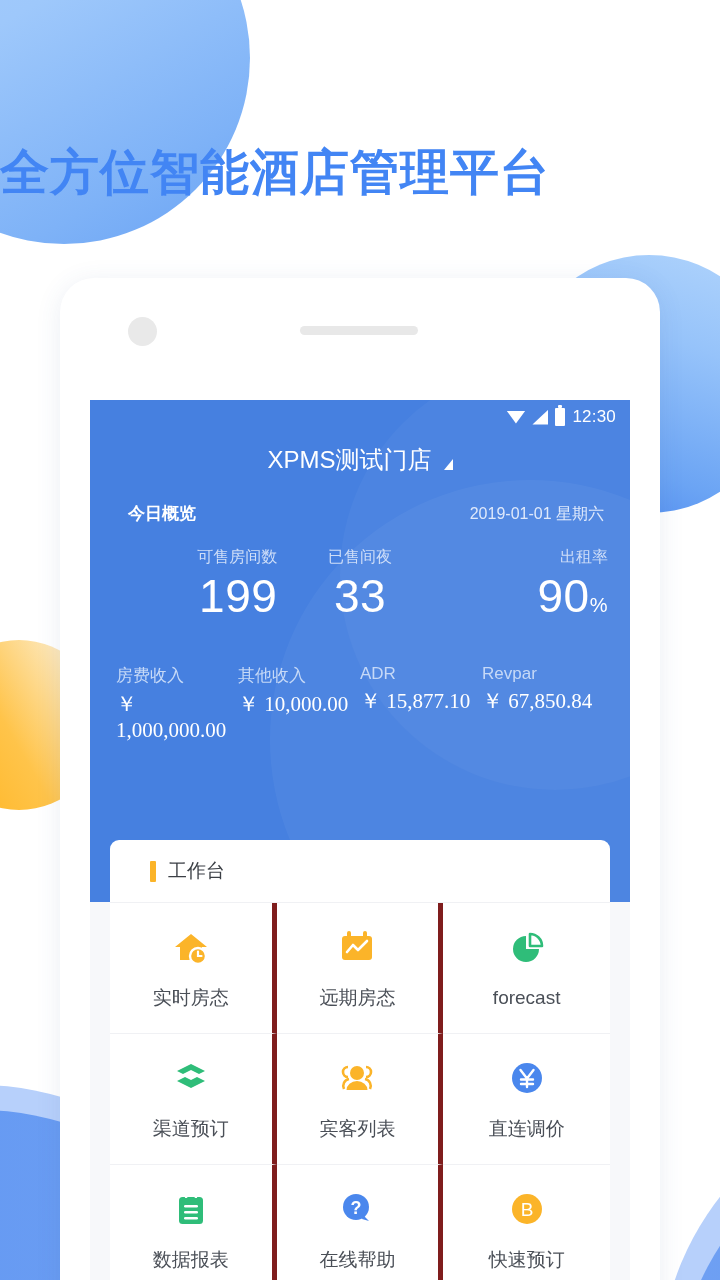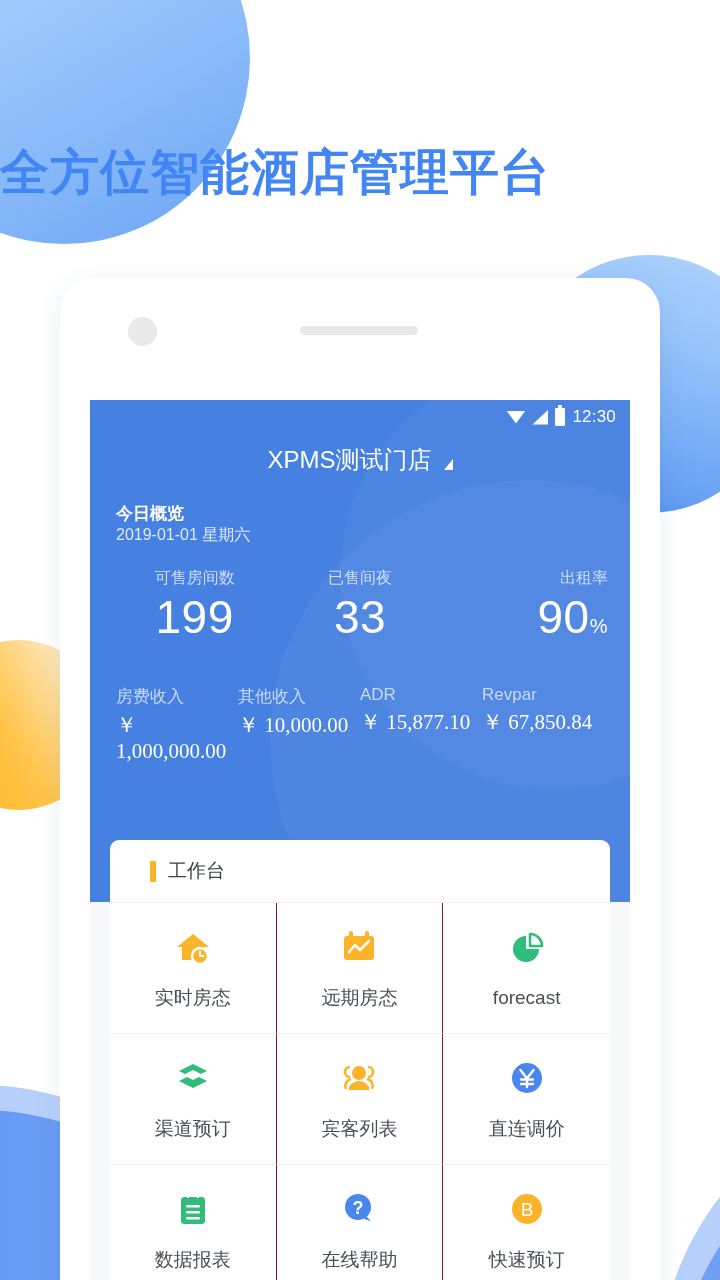--- a/index.html
+++ b/index.html
@@ -141,32 +141,31 @@
   .caret{
     width:0; height:0;
     border-left:9px solid transparent;
     border-bottom:11px solid #fff;
     transform:translateY(4px);
   }
 
   .overview-row{
     position:relative; z-index:2;
     display:flex; align-items:baseline; justify-content:space-between;
-    padding:26px 26px 0 26px;
-    flex-direction:column;
+    padding:26px 26px 0 38px;
   }
   .ov-title{ color:#fff; font-size:17px; font-weight:bold; }
   .ov-date{ color:#dfe9fb; font-size:16px; }
 
   .stats{
     position:relative; z-index:2;
     display:flex; padding:22px 22px 0 22px;
   }
   .stat{ flex:1; }
-  .stat:nth-child(1){ text-align:center; }
+  .stat:nth-child(1){ text-align:right; }
   .stat:nth-child(2){ text-align:center; }
   .stat:nth-child(3){ text-align:right; }
   .stat-label{ color:#cfdef8; font-size:16px; }
   .stat-value{
     color:#fff; font-size:46px; font-weight:300;
     letter-spacing:0.5px; margin-top:4px; line-height:1.05;
   }
   .stat-unit{ font-size:20px; font-weight:400; }
 
   .rev-grid{
@@ -192,21 +191,21 @@
   }
   .wb-bar{ width:6px; height:21px; background:#fbb429; border-radius:1px; }
   .wb-title{ font-size:19px; color:#3b3f45; }
 
   .grid{
     display:grid; grid-template-columns:repeat(3,1fr);
     border-top:1px solid #f0f1f4;
   }
   .cell{
     height:131px;
-    border-right:1px solid #7f1d1d;
+    border-right:5px solid #7f1d1d;
     border-bottom:1px solid #f0f1f4;
     display:flex; flex-direction:column;
     align-items:center; justify-content:center; gap:16px;
     background:#fff;
   }
   .cell:nth-child(3n){ border-right:none; }
   .cell-label{ font-size:19px; color:#4a4f57; }
   .icon-wrap{
     width:44px; height:44px;
     display:flex; align-items:center; justify-content:center;

